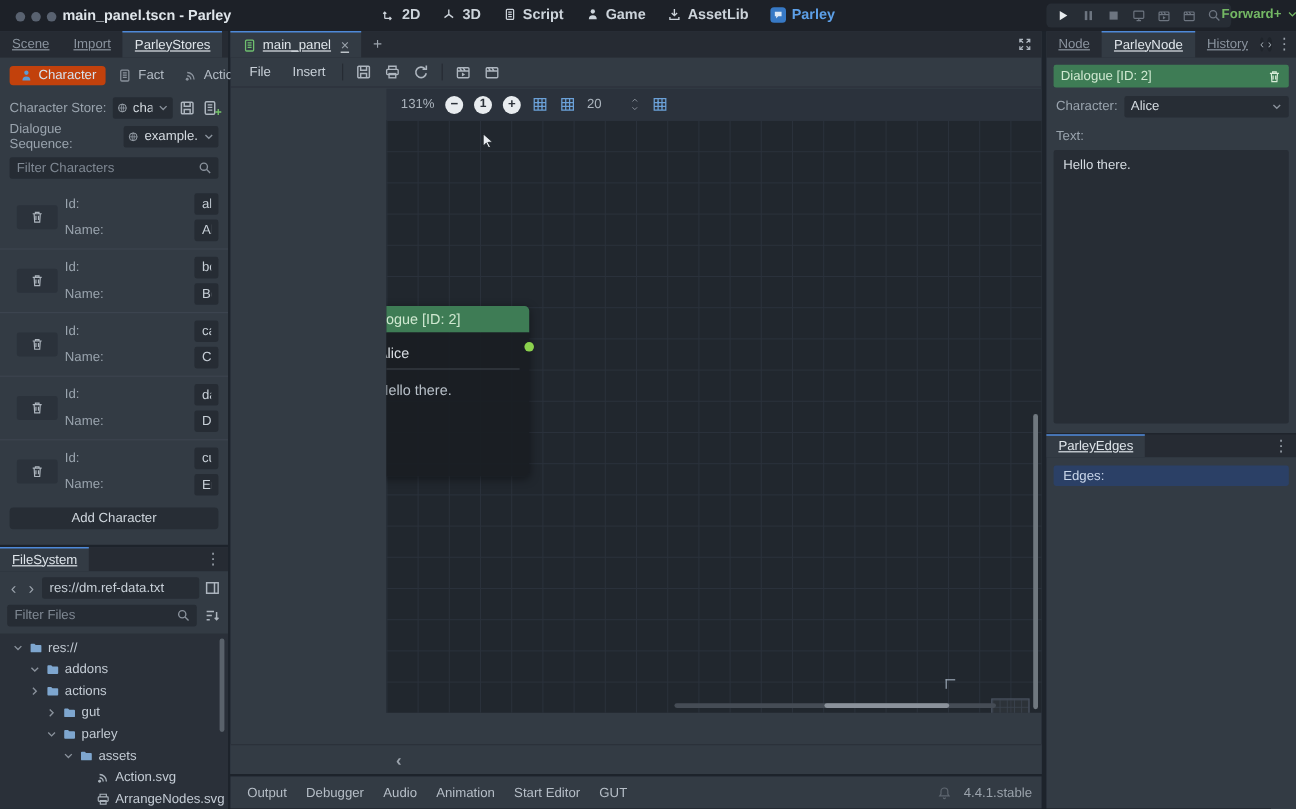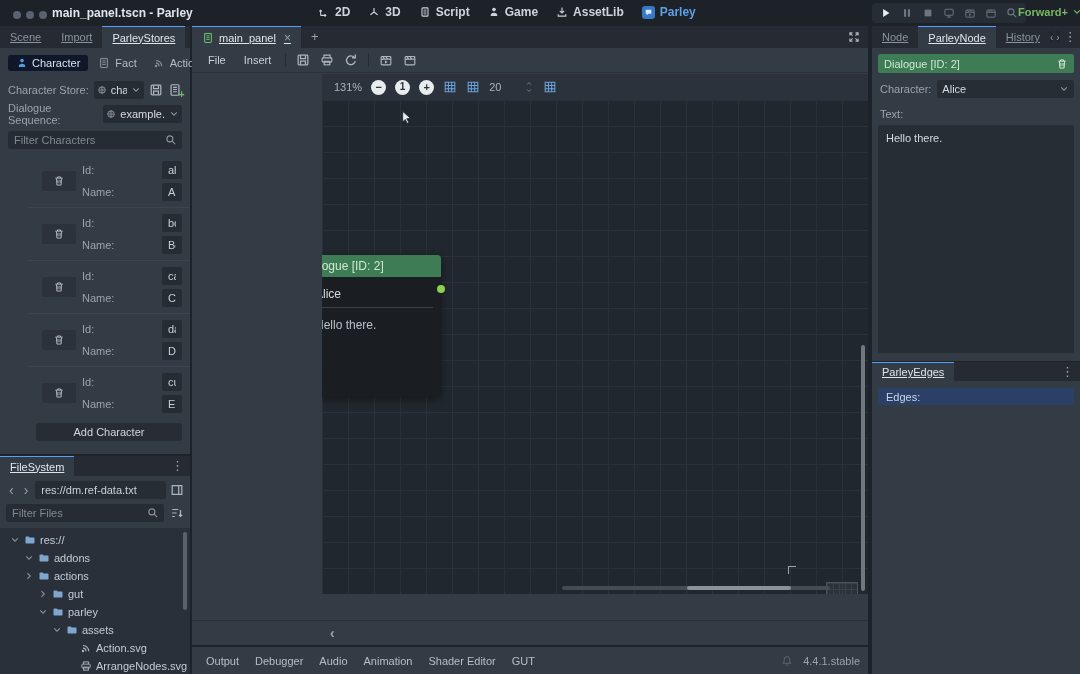--- a/index.html
+++ b/index.html
@@ -255,21 +255,21 @@
         </div>
       <div class="tab active">
           <span>ParleyStores</span>
         </div>
       <div style="flex:1"></div>
       <div class="glyph" style="padding:4px 6px;">⋮</div>
     </div>
 
     <div style="padding:5px 0 0 0;">
       <div style="display:flex;align-items:center;gap:4px;padding:0 8px;height:20px;">
-        <div style="display:flex;align-items:center;gap:4px;background:#0f172a;border-radius:3px;padding:2px 8px;color:#d7e2ee;">
+        <div style="display:flex;align-items:center;gap:4px;background:#c2410c;border-radius:3px;padding:2px 8px;color:#d7e2ee;">
           <svg class="ic12" style="color:#5b9bd5">
               <use href="#i-person"></use>
             </svg>
           <span>Character</span>
         </div>
         <div style="display:flex;align-items:center;gap:5px;padding:2px 6px;color:#b4bcc5;">
           <svg class="ic12" style="color:#8a929c">
               <use href="#i-doc"></use>
             </svg>
           <span>Fact</span>
@@ -317,21 +317,21 @@
         </div>
       </div>
 
       <div style="position:relative;margin:8px 8px 0 8px;">
         <input class="field" placeholder="Filter Characters" style="">
         <svg class="ic12" style="position:absolute;right:5px;top:3px;color:#8a929c;">
             <use href="#i-search"></use>
           </svg>
       </div>
 
-      <div style="margin-top:6px;padding-left:28px;">
+      <div style="margin-top:6px;">
         <div class="char-card">
           <span class="lbl">Id:</span>
           <input class="field" value="alice" style="">
           <div class="trashbtn">
               <svg class="ic12">
                 <use href="#i-trash"></use>
               </svg>
             </div>
           <span class="lbl">Name:</span>
           <input class="field" value="Alice" style="">
@@ -576,21 +576,21 @@
     <div class="abs" style="left:0;top:594px;width:676px;height:25px;background:#333b44;border-top:1px solid #2b313a;display:flex;align-items:center;">
       <span class="glyph" style="margin-left:138px;font-size:14px;font-weight:bold;">‹</span>
     </div>
   </div>
 
   <div class="abs panel" style="left:192px;top:647px;width:676px;height:27px;display:flex;align-items:center;gap:4px;padding:0 8px;">
     <span class="bb-item" style="padding:3px 6px;">Output</span>
     <span class="bb-item" style="padding:3px 6px;">Debugger</span>
     <span class="bb-item" style="padding:3px 6px;">Audio</span>
     <span class="bb-item" style="padding:3px 6px;">Animation</span>
-    <span class="bb-item" style="padding:3px 6px;">Shader Editor</span>
+    <span class="bb-item" style="padding:3px 6px;">Start Editor</span>
     <span class="bb-item" style="padding:3px 6px;">GUT</span>
     <div style="flex:1"></div>
     <svg class="ic12" style="color:#5f6770;margin-right:6px;">
         <use href="#i-bell"></use>
       </svg>
     <span style="color:#9aa2ab;">4.4.1.stable</span>
   </div>
 
   <div class="abs panel" style="left:872px;top:26px;width:208px;height:648px;">
     <div class="tabbar" style="height:22px;">

